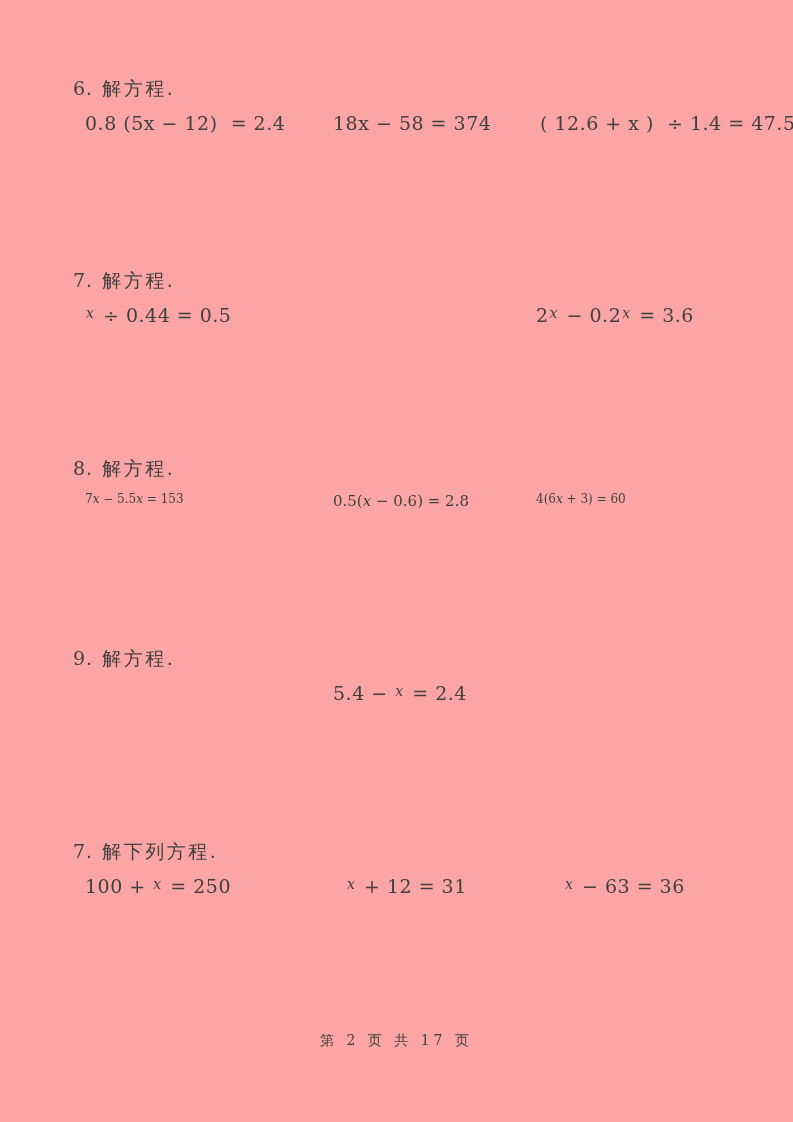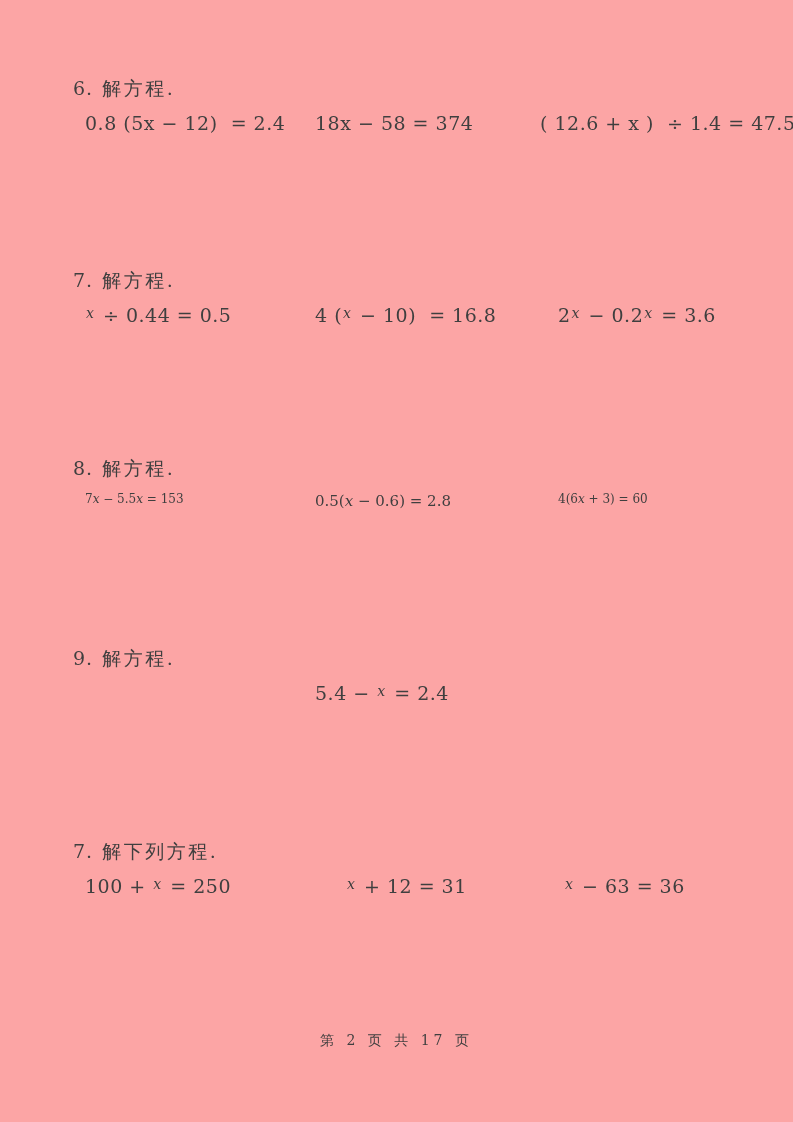--- a/index.html
+++ b/index.html
@@ -31,22 +31,22 @@
   .equations { position: absolute; top: 36px; left: 0; width: 793px; height: 28px; margin-left: 12px; }
   .equation {
     position: absolute;
     top: 0;
     font-size: 19px;
     letter-spacing: 0.5px;
     white-space: pre;
     color: #3f3f3f;
   }
   .c1 { left: 73px; }
-  .c2 { left: 303px; }
-  .c3 { left: 546px; }
+  .c2 { left: 321px; }
+  .c3 { left: 524px; }
   .p10 .c2 { left: 334px; }
   .p10 .c3 { left: 552px; text-align: right; }
   .p6 .c3 { left: 528px; }
   
   .equation[data-style="italic"]       { font-size: 12px; letter-spacing: 0; }
   .equation[data-style="italic-small"] { font-size: 15px; letter-spacing: 0; }
   .equation .vx { font-style: italic; font-family: "DejaVu Serif", "Liberation Serif", serif; }
   .equation[data-style="raised-x"] .vx {
     font-size: 0.74em;
     vertical-align: 4px;
@@ -75,21 +75,20 @@
       <span class="equation c1" data-style="plain">0.8 (5x − 12)  = 2.4</span>
       <span class="equation c2" data-style="plain">18x − 58 = 374</span>
       <span class="equation c3" data-style="plain">( 12.6 + x )  ÷ 1.4 = 47.5</span>
     </div>
   </div>
 
   <div class="problem p7">
     <div class="heading"><span class="num">7.</span><span>解方程.</span></div>
     <div class="equations">
       <span class="equation c1" data-style="raised-x"><i class="vx">x</i> ÷ 0.44 = 0.5</span>
-      <span class="equation c2" data-style="raised-x">4 (<i class="vx">x</i> − 10)  = 16.8</span>
       <span class="equation c3" data-style="raised-x">2<i class="vx">x</i> − 0.2<i class="vx">x</i> = 3.6</span>
     </div>
   </div>
 
   <div class="problem p8">
     <div class="heading"><span class="num">8.</span><span>解方程.</span></div>
     <div class="equations">
       <span class="equation c1" data-style="italic">7<i class="vx">x</i> − 5.5<i class="vx">x</i> = 153</span>
       <span class="equation c2" data-style="italic-small">0.5(<i class="vx">x</i> − 0.6) = 2.8</span>
       <span class="equation c3" data-style="italic">4(6<i class="vx">x</i> + 3) = 60</span>

